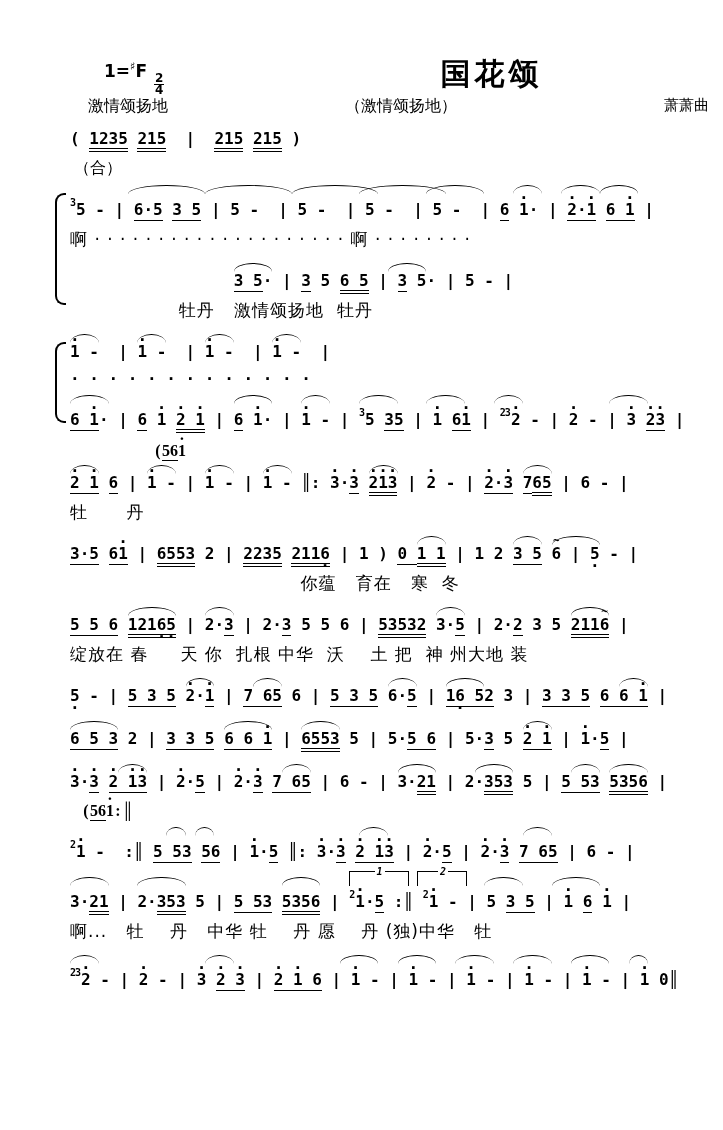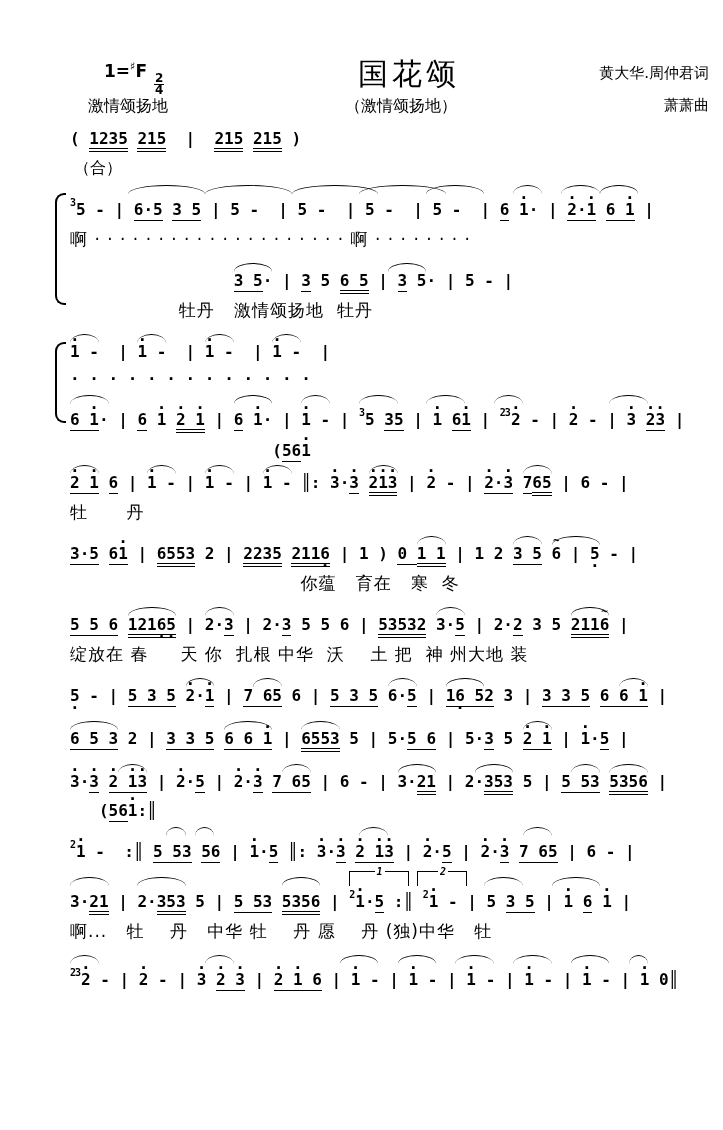--- a/index.html
+++ b/index.html
@@ -6,21 +6,21 @@
   .page{width:723px;height:1130px;background:#fff;color:#000;box-sizing:border-box;
         padding:60px 14px 0 70px;overflow:hidden;position:relative;
         font-family:"DejaVu Sans",sans-serif;}
   
   .hrow1{display:flex;align-items:flex-start;}
   .keysig{width:170px;padding-left:34px;font-weight:bold;font-size:17px;white-space:nowrap;}
   .keysig sup{font-size:11px;}
   .frac{display:inline-flex;flex-direction:column;font-size:12px;line-height:11px;
         margin-left:7px;vertical-align:-5px;text-align:center;font-weight:bold;}
   .frac b:first-child{border-bottom:1.2px solid #000;padding:0 1px;}
-  .title{flex:1;text-align:center;font-size:30px;font-weight:400;letter-spacing:4px;margin-top:-6px;}
+  .title{flex:1;text-align:center;font-size:30px;font-weight:700;letter-spacing:4px;margin-top:-6px;}
   .lyricist{width:165px;text-align:right;font-size:15px;padding-top:4px;}
   .hrow2{display:flex;margin-top:0;}
   .tempo{width:170px;padding-left:18px;font-size:16px;}
   .performer{flex:1;text-align:center;font-size:16px;}
   .composer{width:165px;text-align:right;font-size:15px;}
   .choir{font-size:16px;margin:0 0 2px 4px;}
   
   .music{position:relative;font-family:"DejaVu Sans Mono",monospace;font-size:16px;
          line-height:16px;white-space:pre;padding:14px 0 11px 0;font-weight:bold;}
   .music .ch{position:relative;display:inline-block;width:1ch;text-align:center;}
@@ -28,42 +28,41 @@
   .ch.db::after{content:"·";position:absolute;left:50%;bottom:-12px;transform:translateX(-50%);}
   .ch.tr::before{content:"~";position:absolute;left:50%;top:-13px;transform:translateX(-50%);font-size:11px;}
   .u1{border-bottom:1.5px solid #000;padding-bottom:1px;}
   .u2{border-bottom:4px double #000;}
   .gr{font-size:10px;vertical-align:9px;letter-spacing:-1px;margin-right:1px;}
   .arc{position:absolute;top:4px;height:8px;border-top:1.4px solid #000;
        border-radius:50% 50% 0 0 / 100% 100% 0 0;}
   .volta{position:absolute;top:-2px;height:14px;border:1.4px solid #000;border-bottom:none;}
   .volta b{position:absolute;left:42%;top:-5px;background:#fff;padding:0 2px;
            font-family:"DejaVu Sans Mono",monospace;font-size:10px;line-height:10px;}
-  .pickup{padding:2px 0 2px 0;}
+  .pickup{padding:2px 0 2px 0;font-family:Liberation Serif, serif;}
   .contdots{padding:0 0 4px 0;}
   
   .lyrics{font-size:17px;line-height:21px;white-space:pre;margin:0 0 9px 0;letter-spacing:1px;}
   
   .score{margin-top:2px;}
   .system{position:relative;margin-bottom:2px;}
   .brace{position:absolute;left:-15px;top:12px;bottom:16px;width:9px;
          border:2px solid #000;border-right:none;border-radius:9px 0 0 9px;}
 </style>
 </head>
 <body>
 
 <div class="page">
 
   <div class="hrow1">
     <div class="keysig"><span>1=</span><sup>♯</sup><span>F</span><span class="frac">
           <b>2</b>
           <b>4</b>
         </span></div>
     <div class="title">国花颂</div>
-    <div class="lyricist">黄大华.周仲君词</div>
   </div>
 
   <div class="hrow2">
     <div class="tempo">激情颂扬地</div>
     <div class="performer">（激情颂扬地）</div>
     <div class="composer">萧萧曲</div>
   </div>
 
   <div class="music" id="intro-line"><span class="ch">(</span> <span class="u2"><span class="ch">1</span><span class="ch">2</span><span class="ch">3</span><span class="ch">5</span></span> <span class="u2"><span class="ch">2</span><span class="ch">1</span><span class="ch">5</span></span>  <span class="ch">|</span>  <span class="u2"><span class="ch">2</span><span class="ch">1</span><span class="ch">5</span></span> <span class="u2"><span class="ch">2</span><span class="ch">1</span><span class="ch">5</span></span> <span class="ch">)</span></div>
   <div class="choir">（合）</div>

